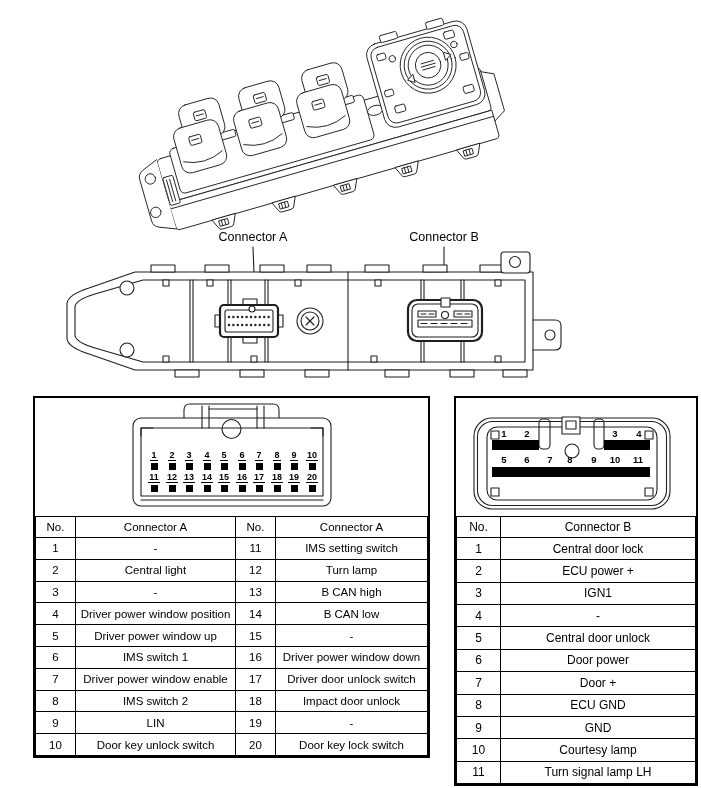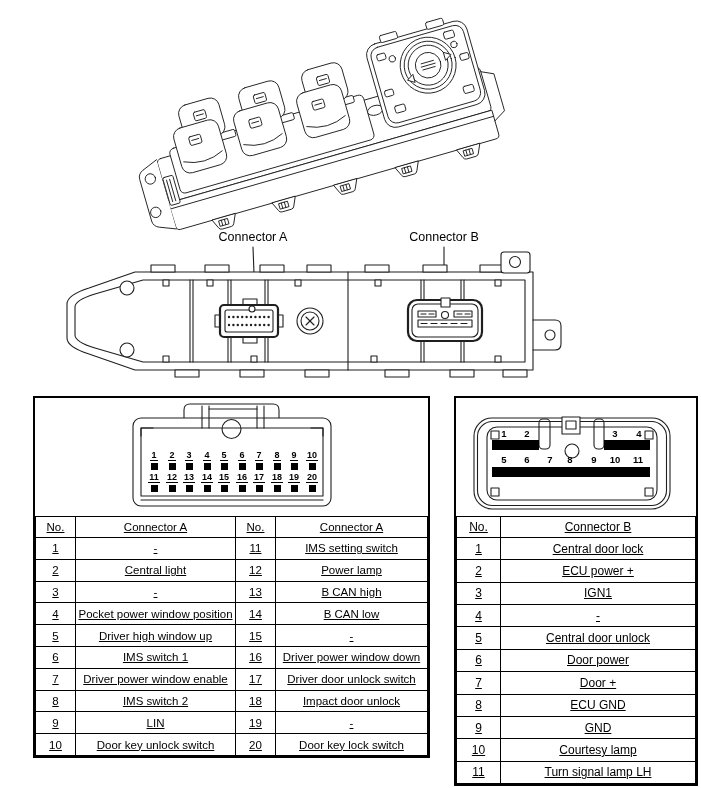--- a/index.html
+++ b/index.html
@@ -15,21 +15,21 @@
   .diag{position:relative;width:100%;height:118px;}
   .diag svg{position:absolute;left:0;top:0;}
   
   .pincell{position:absolute;width:18px;text-align:center;}
   .pnum{display:inline-block;font-size:9px;font-weight:bold;line-height:10px;
         border-bottom:1px solid #000;padding:0 1px;}
   .psq{display:block;width:7px;height:7px;background:#000;margin:1px auto 0;}
   
   .pincell-b{position:absolute;width:16px;text-align:center;font-size:9.5px;font-weight:bold;line-height:11px;}
   
-  table.ptable{border-collapse:collapse;table-layout:fixed;width:100%;background:#fff;text-decoration:underline;}
+  table.ptable{border-collapse:collapse;table-layout:fixed;width:100%;background:#fff;}
   .boxA table.ptable{height:240px;font-size:11.5px;}
   .boxB table.ptable{height:268px;font-size:12px;}
   table.ptable th,table.ptable td{border:1px solid #000;text-align:center;vertical-align:middle;
         padding:0 2px;font-weight:normal;white-space:nowrap;overflow:hidden;}
   table.ptable th{height:20px;}
 </style>
 </head>
 <body>
 
 <div class="stage">
@@ -311,37 +311,37 @@
       <tr>
             <td>1</td>
             <td>-</td>
             <td>11</td>
             <td>IMS setting switch</td>
           </tr>
       <tr>
             <td>2</td>
             <td>Central light</td>
             <td>12</td>
-            <td>Power lamp</td>
+            <td>Turn lamp</td>
           </tr>
       <tr>
             <td>3</td>
             <td>-</td>
             <td>13</td>
             <td>B CAN high</td>
           </tr>
       <tr>
             <td>4</td>
-            <td>Pocket power window position</td>
+            <td>Driver power window position</td>
             <td>14</td>
             <td>B CAN low</td>
           </tr>
       <tr>
             <td>5</td>
-            <td>Driver high window up</td>
+            <td>Driver power window up</td>
             <td>15</td>
             <td>-</td>
           </tr>
       <tr>
             <td>6</td>
             <td>IMS switch 1</td>
             <td>16</td>
             <td>Driver power window down</td>
           </tr>
       <tr>

